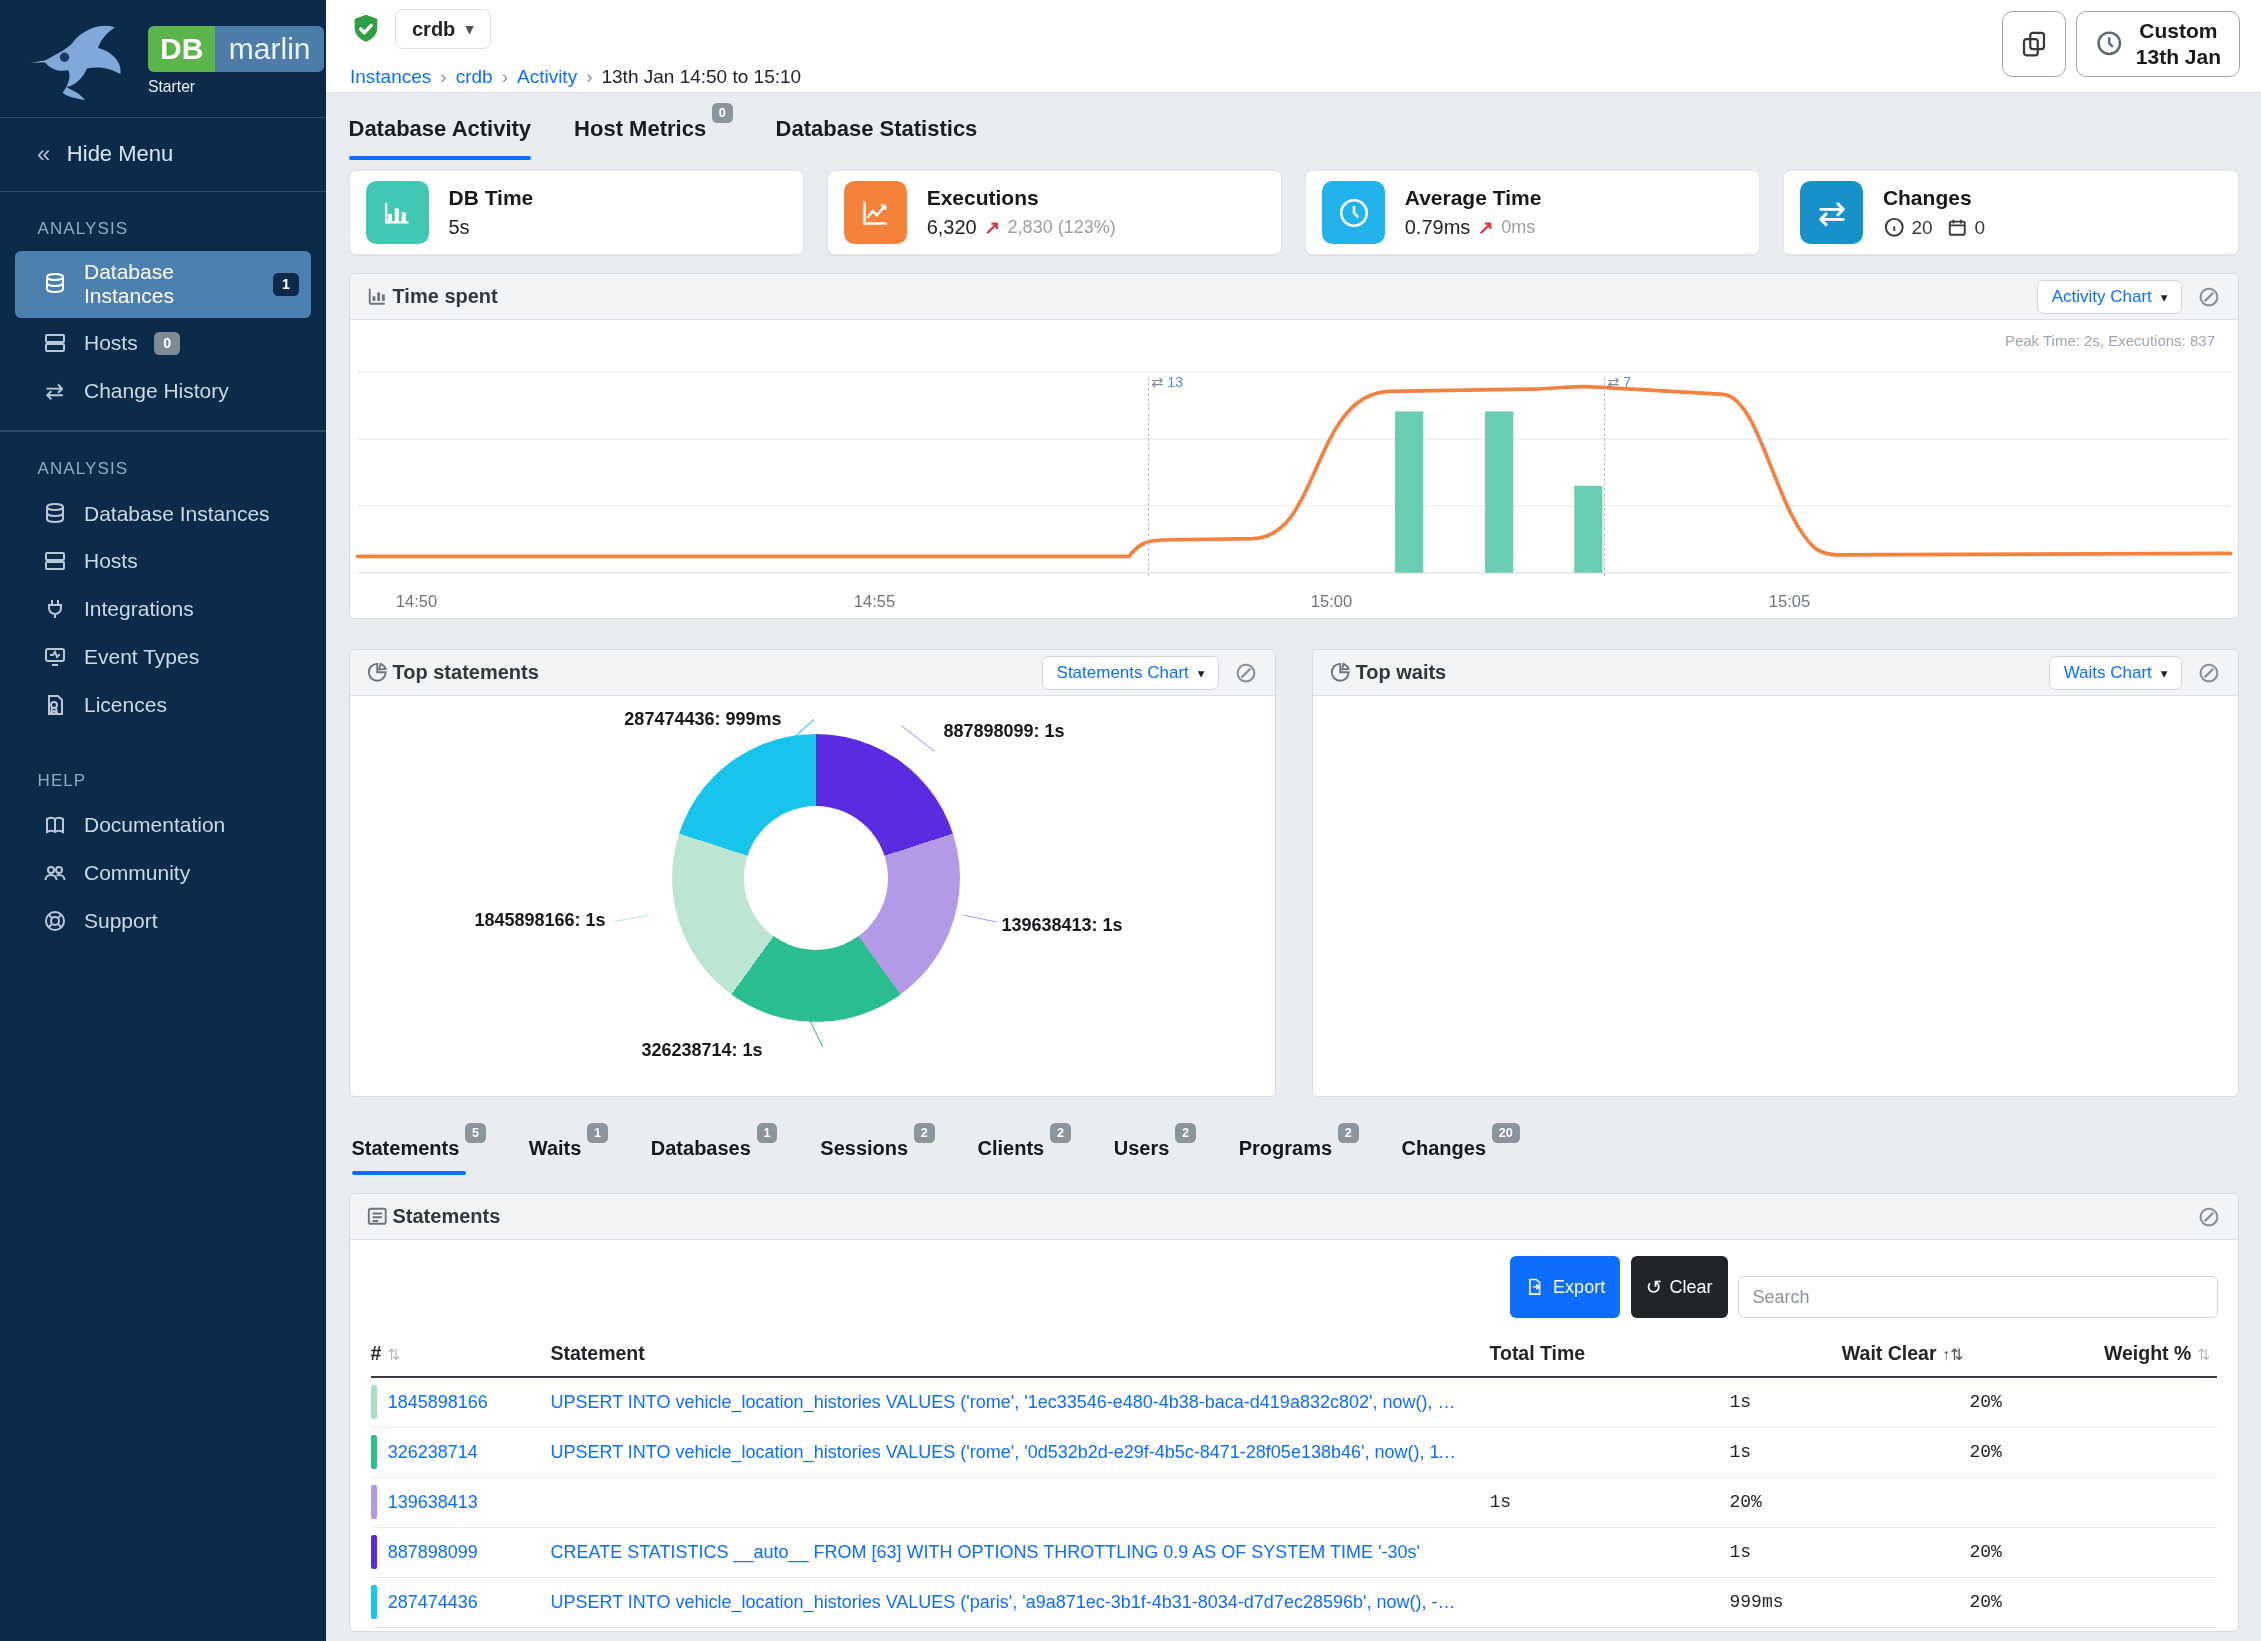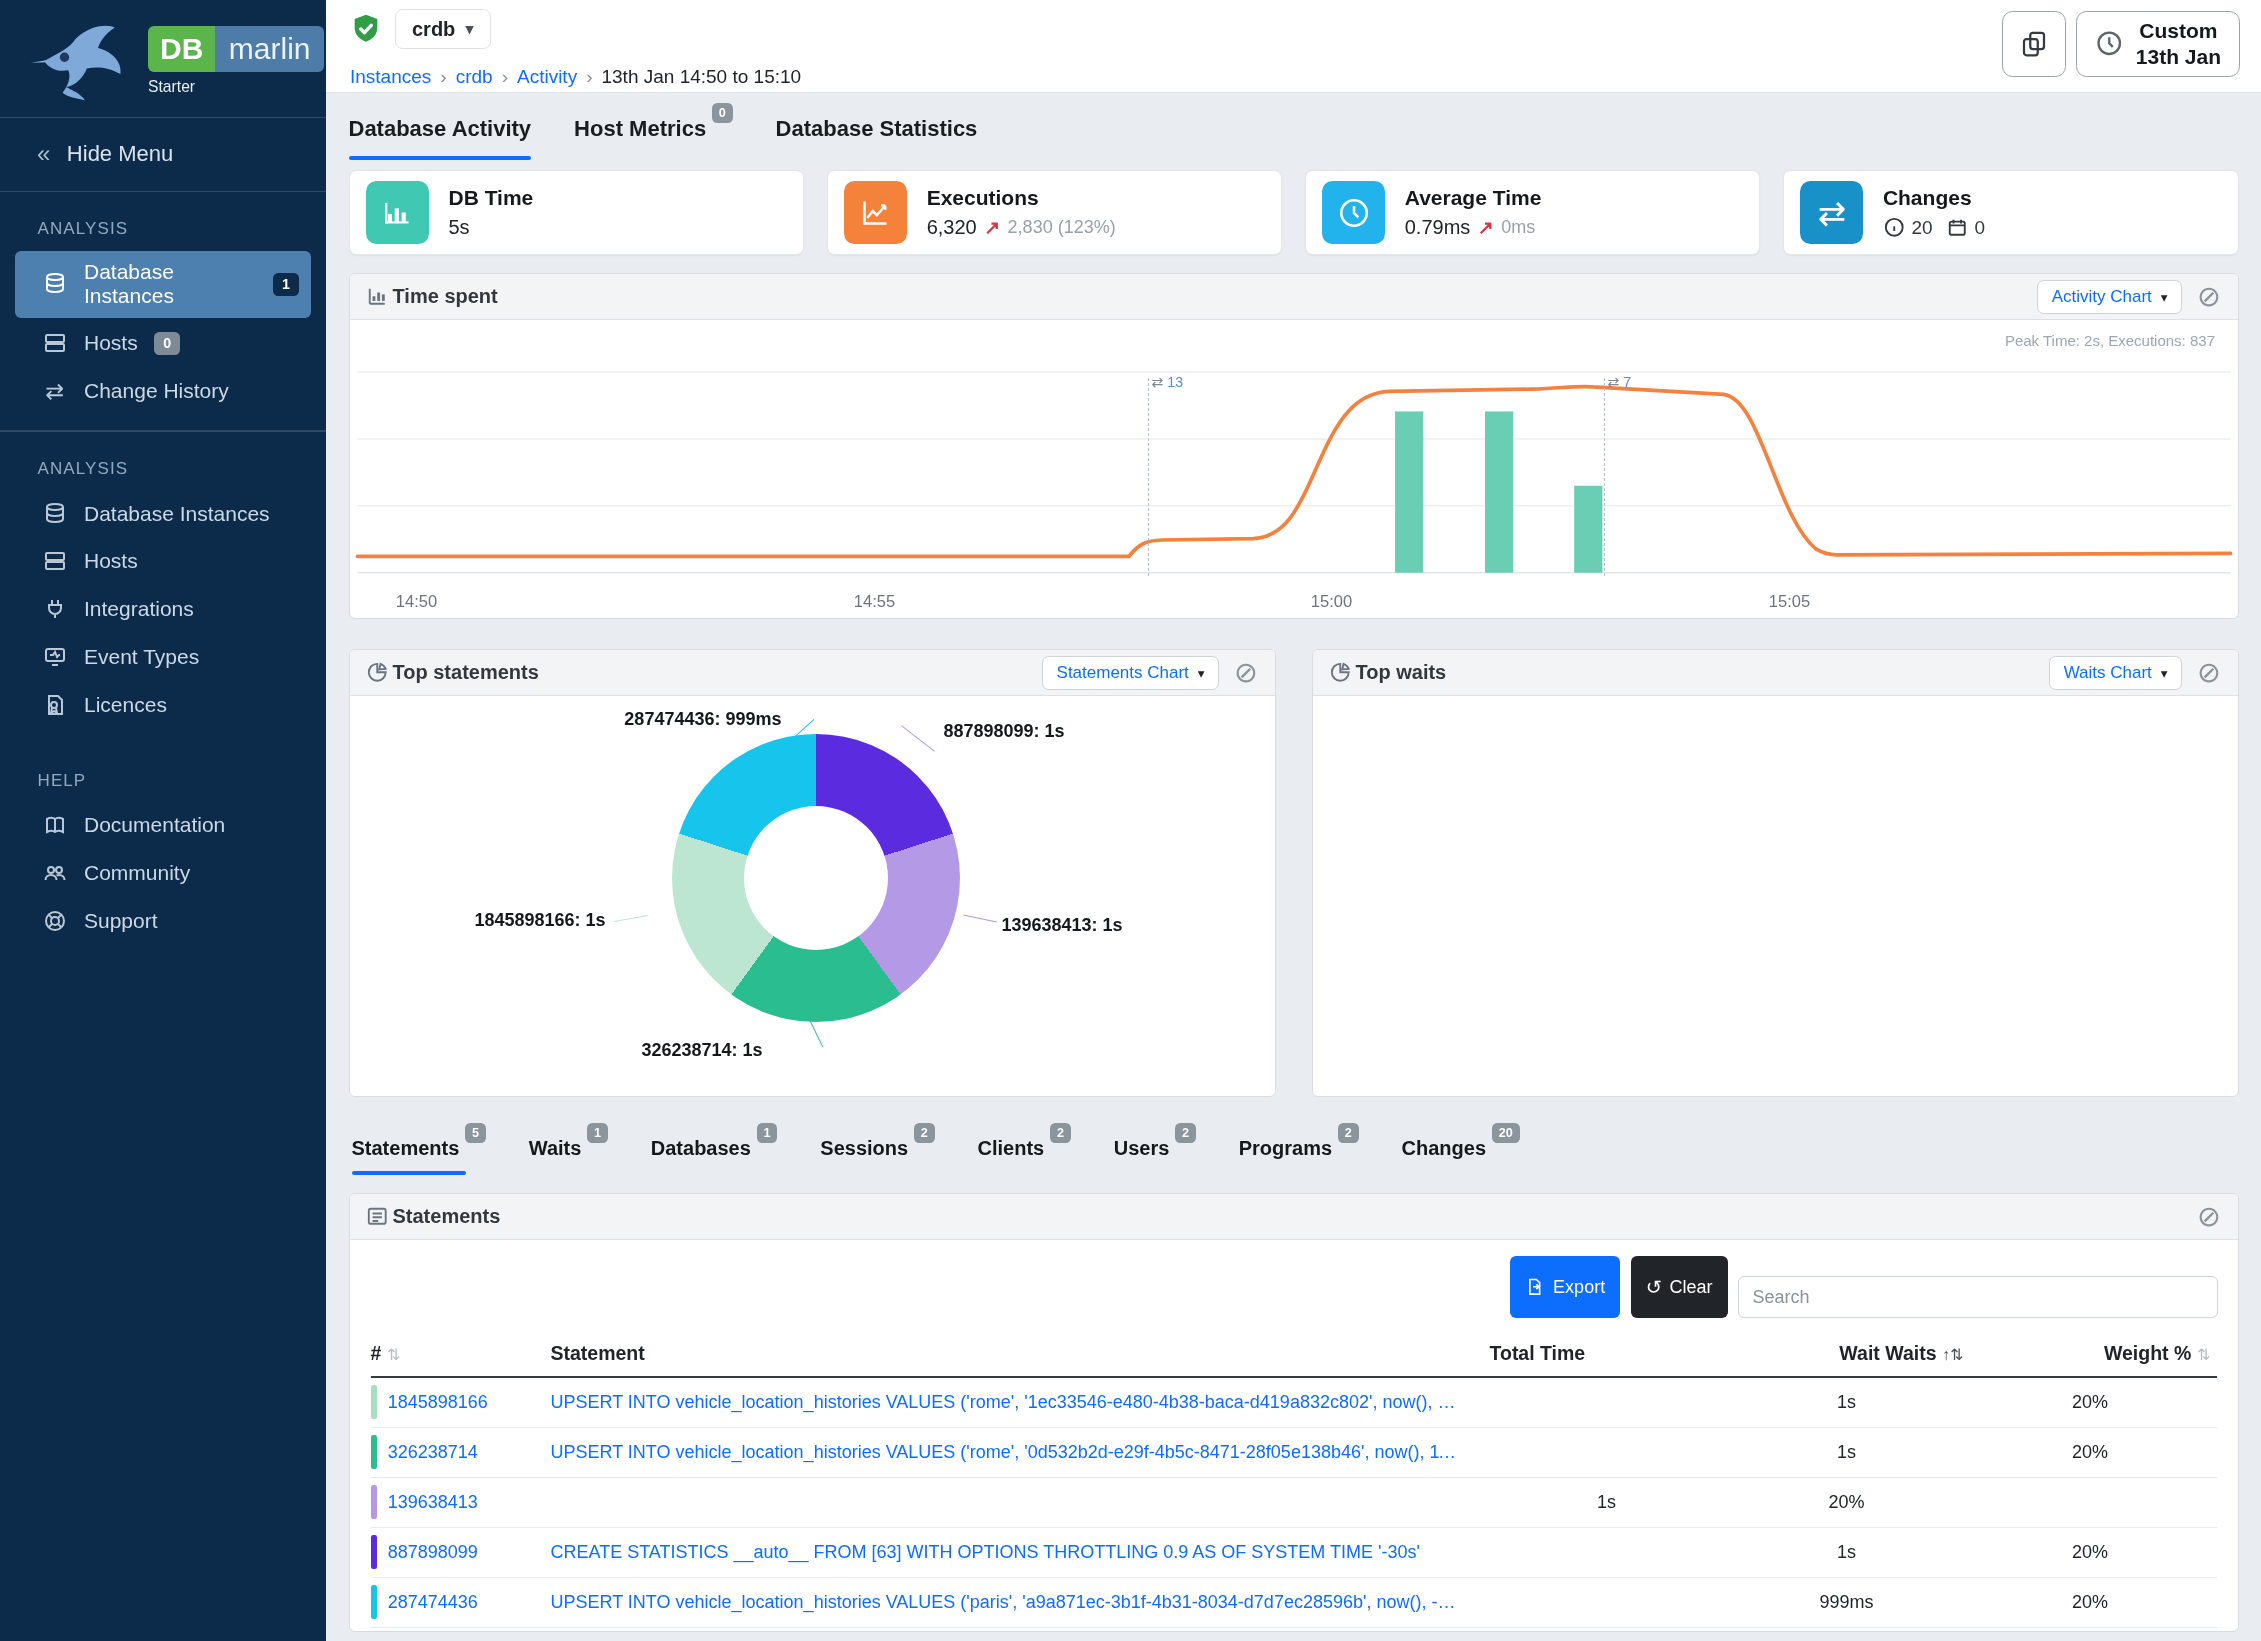--- a/index.html
+++ b/index.html
@@ -100,21 +100,21 @@
   .t-head, .t-row { display:grid; grid-template-columns:180px 1fr 240px 240px 247px; align-items:center; }
   .t-head { font-size:19.5px; font-weight:bold; color:#212529; border-bottom:2.2px solid #343a40; padding:12px 0 10.5px; }
   .sort-icon { color:#b6bdc4; font-size:15.7px; margin-left:6px; font-weight:400; }
   .sort-active { color:#495057; }
   .th-right { text-align:right; padding-right:6px; }
   .t-row { padding:7.5px 0; border-bottom:0.7px solid #e9ecef; font-size:18px; min-height:49px; }
   .row-id { display:flex; gap:10.5px; align-items:center; color:#0d6efd; cursor:pointer; }
   .color-bar { width:6.7px; height:34px; border-radius:2.2px; flex:none; }
   .sql { color:#0d6efd; white-space:nowrap; overflow:hidden; text-overflow:ellipsis; padding-right:30px; cursor:pointer; }
   .tt-box { width:24px; height:24px; background:#a60e4e; border-radius:2.2px; margin-left:3px; }
-  .cell-right { text-align:center; padding-right:6px; color:#212529; }
+  .cell-right { text-align:left; padding-right:6px; color:#212529;font-family:Liberation Mono, monospace; }
 </style>
 </head>
 <body>
 
 <aside class="sidebar">
   <div class="logo-wrap">
     <span>
       <svg width="112" height="82" viewBox="0 0 120 88">
         <path d="M2 46 L52 38 L52 44 Z" fill="#9fc3e8"></path>
         <path d="M50 20 C70 2 88 6 92 8 C80 16 76 24 74 30 C90 34 100 46 98 58 C84 50 72 50 62 52 C58 62 50 70 40 72 C44 64 44 58 42 54 C30 56 22 52 16 44 C30 36 44 30 50 20 Z" fill="#7fa9d8"></path>
@@ -520,21 +520,21 @@
         <span>Clear</span>
       </button>
       <input class="search" type="text" placeholder="Search" style="">
     </div>
 
     <div class="tbl">
       <div class="t-head">
         <span><span>#</span><span class="sort-icon">⇅</span></span>
         <span>Statement</span>
         <span>Total Time</span>
-        <span class="th-right"><span>Wait Waits</span><span class="sort-icon sort-active">↑⇅</span></span>
+        <span class="th-right"><span>Wait Clear</span><span class="sort-icon sort-active">↑⇅</span></span>
         <span class="th-right"><span>Weight %</span><span class="sort-icon">⇅</span></span>
       </div>
 
       <div class="t-row">
         <span class="row-id">
             <span class="color-bar" style="background:#a8dfc3;"></span>
             <a>1845898166</a>
           </span>
         <span class="sql">UPSERT INTO vehicle_location_histories VALUES ('rome', '1ec33546-e480-4b38-baca-d419a832c802', now(), -115.0, 87.0)</span>
         <span><span class="tt-box"></span></span>

